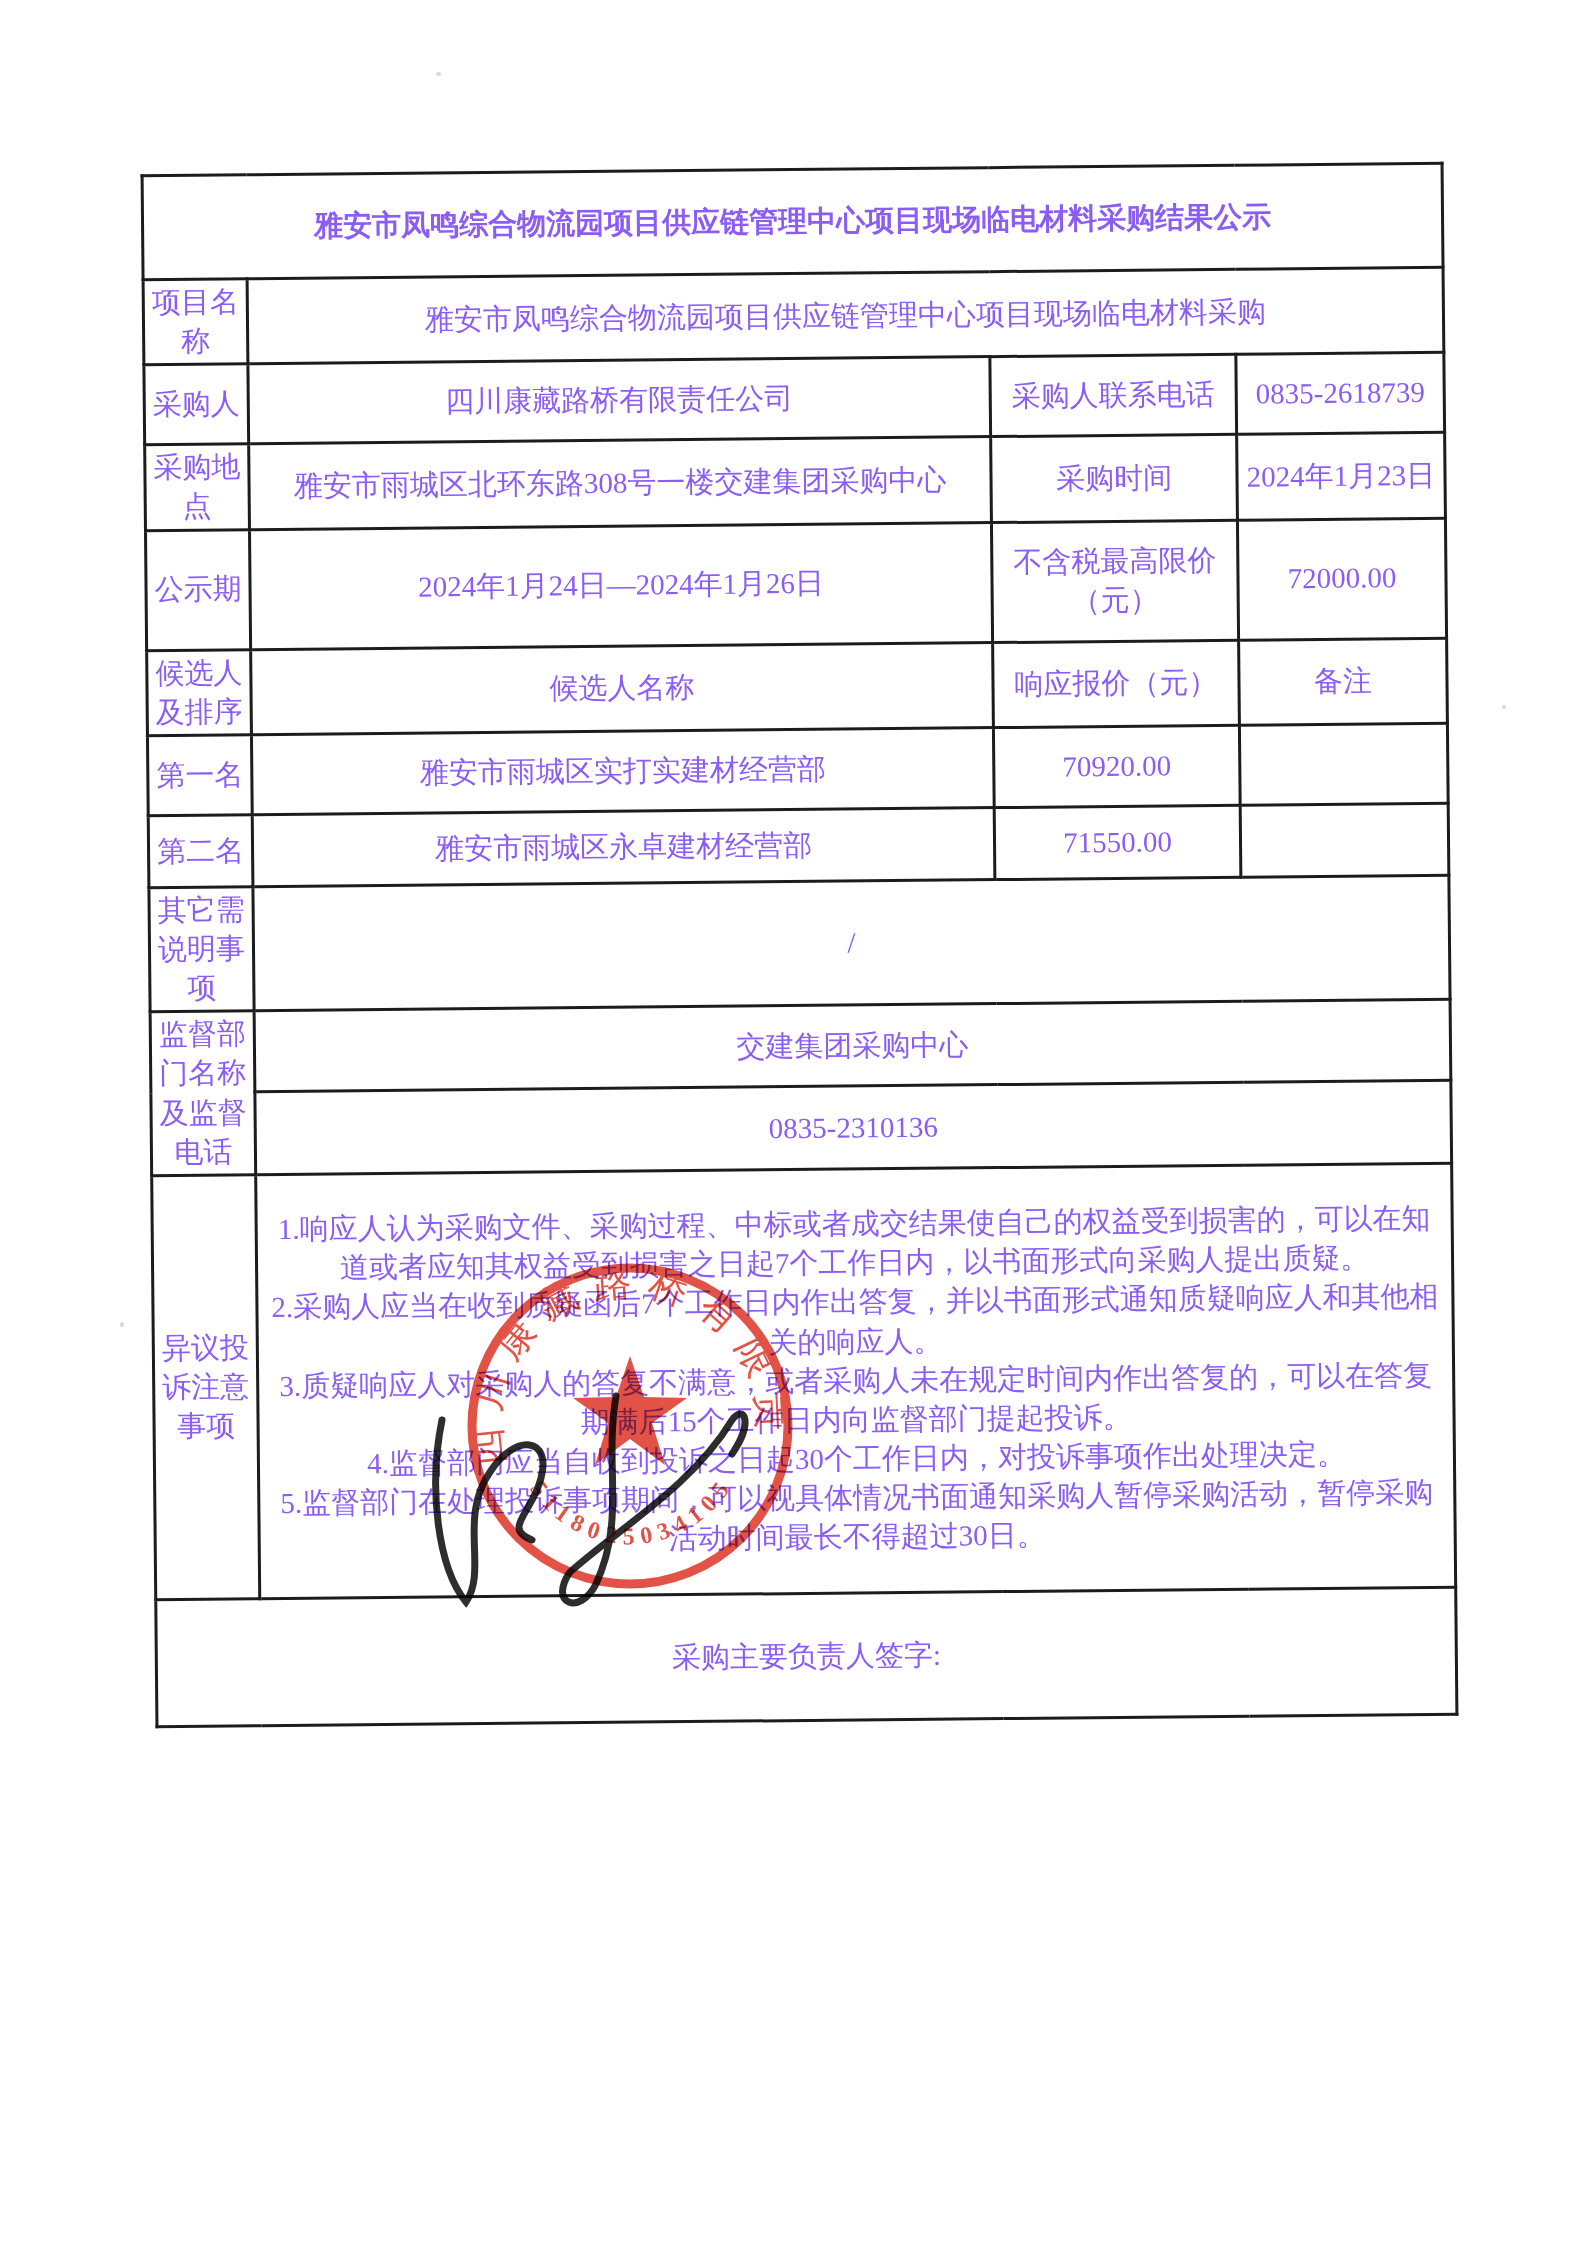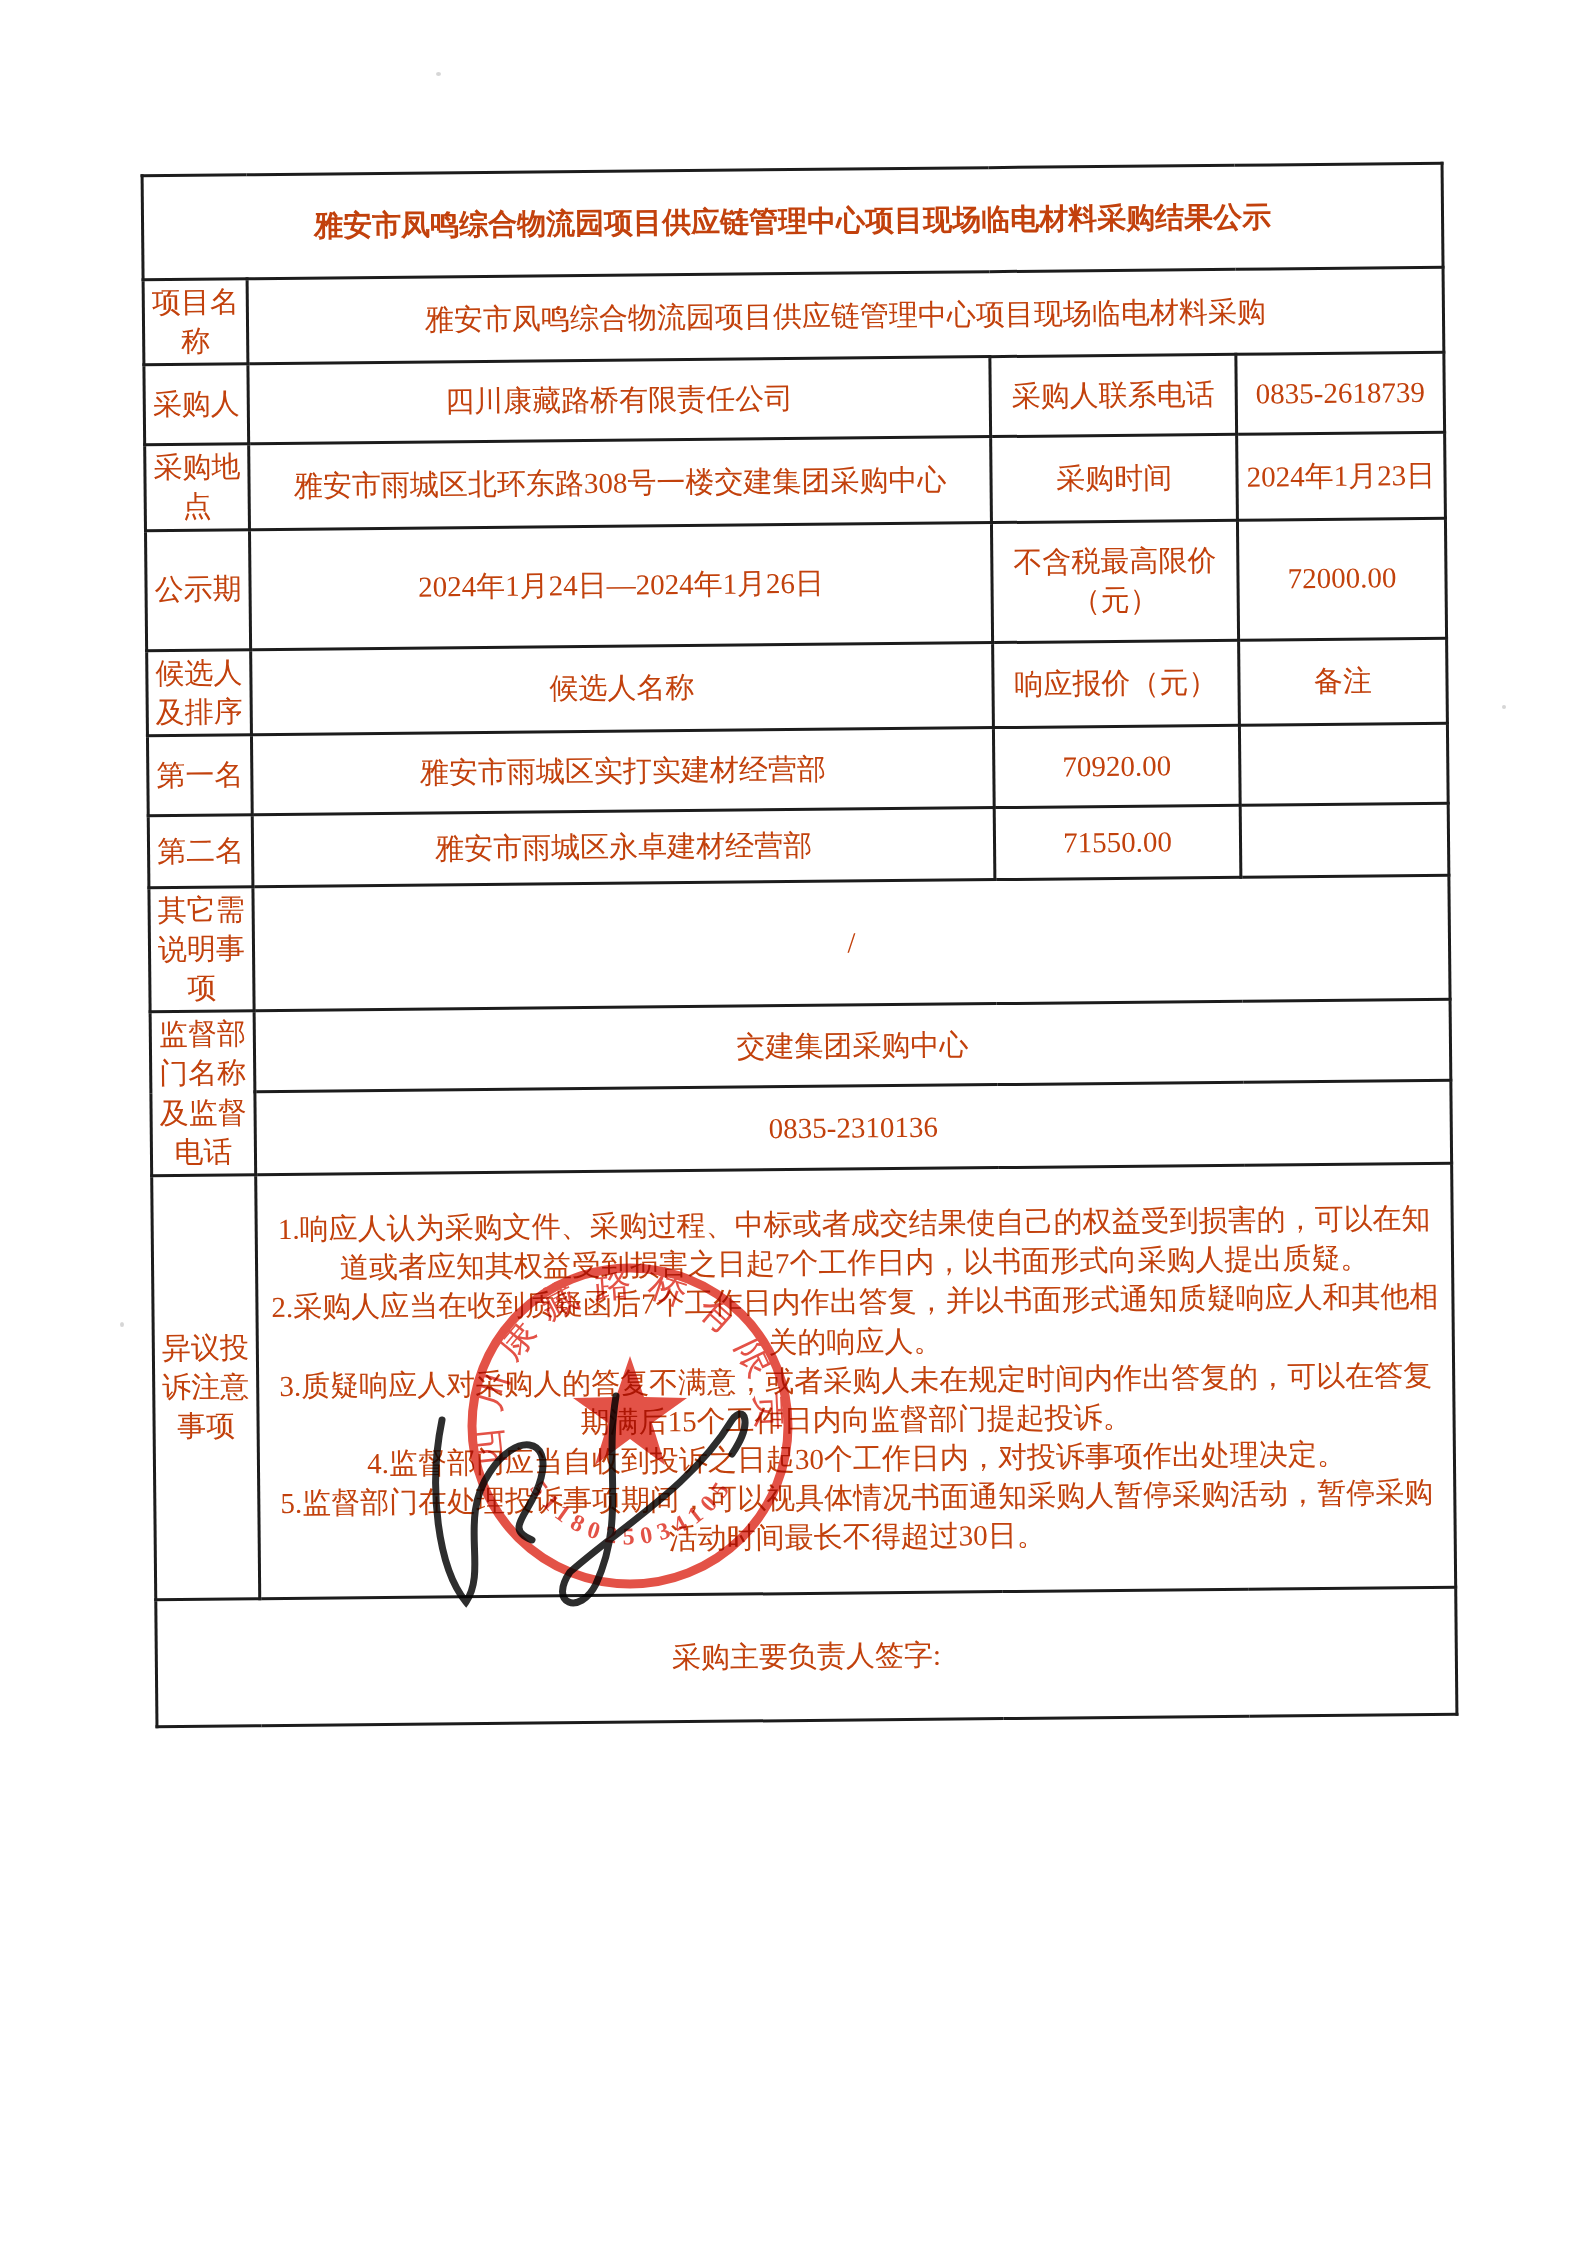--- a/index.html
+++ b/index.html
@@ -2,21 +2,21 @@
 <html><head>
 <meta charset="utf-8">
 <style>
   html,body{margin:0;padding:0;background:#ffffff;}
   .sheet{
     position:relative;
     width:1587px;height:2244px;
     background:#ffffff;
     overflow:hidden;
     font-family:"Liberation Serif","DejaVu Serif",serif;
-    color:#c2410c;
+    color:#8b5cf6;
   }
   .table-wrap{
     position:absolute;left:148px;top:168px;width:1300px;
     transform:rotate(-0.55deg);
     transform-origin:50% 50%;
   }
   table.main{
     border-collapse:collapse;
     width:1300px;
     table-layout:fixed;

